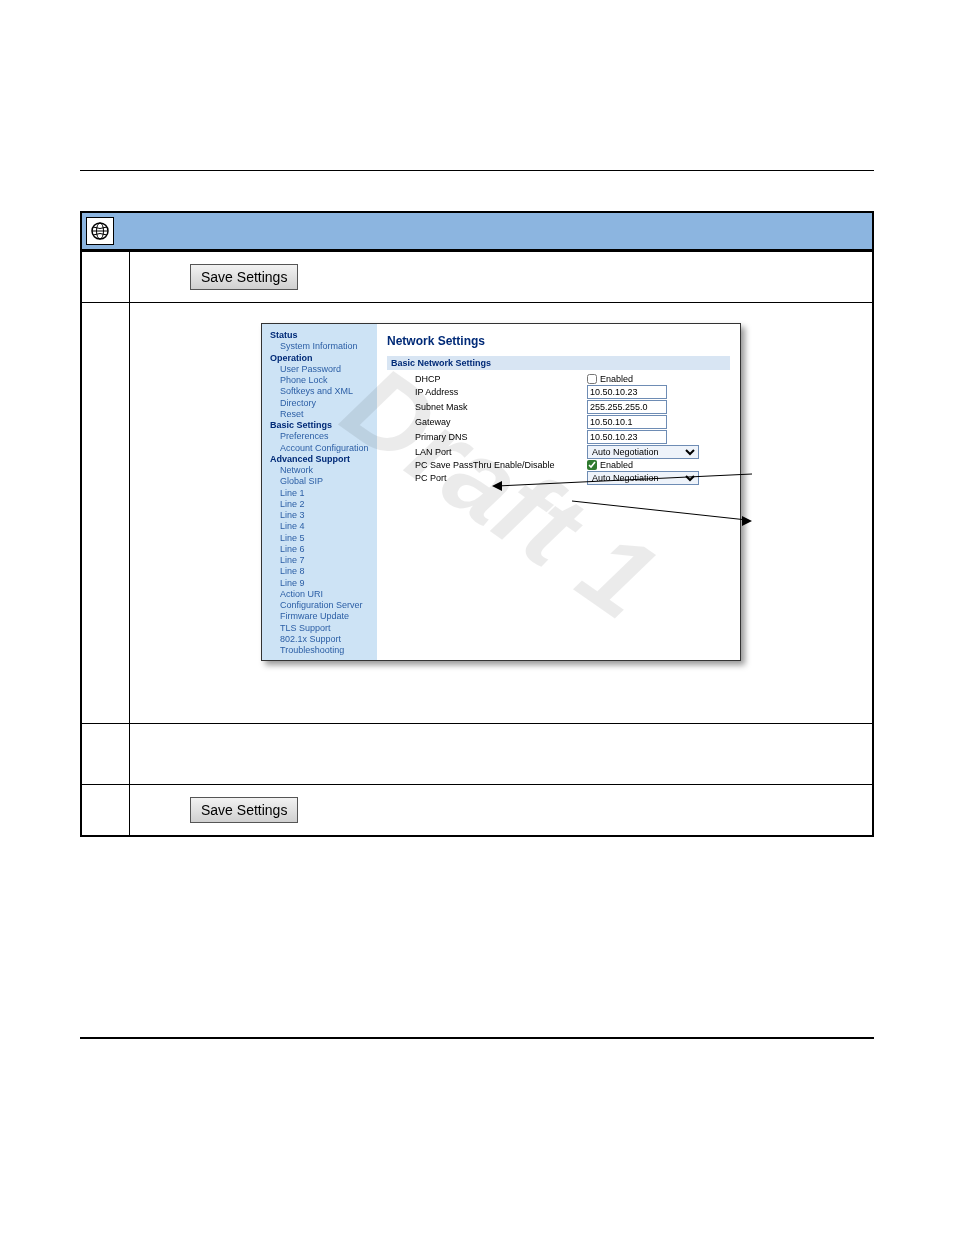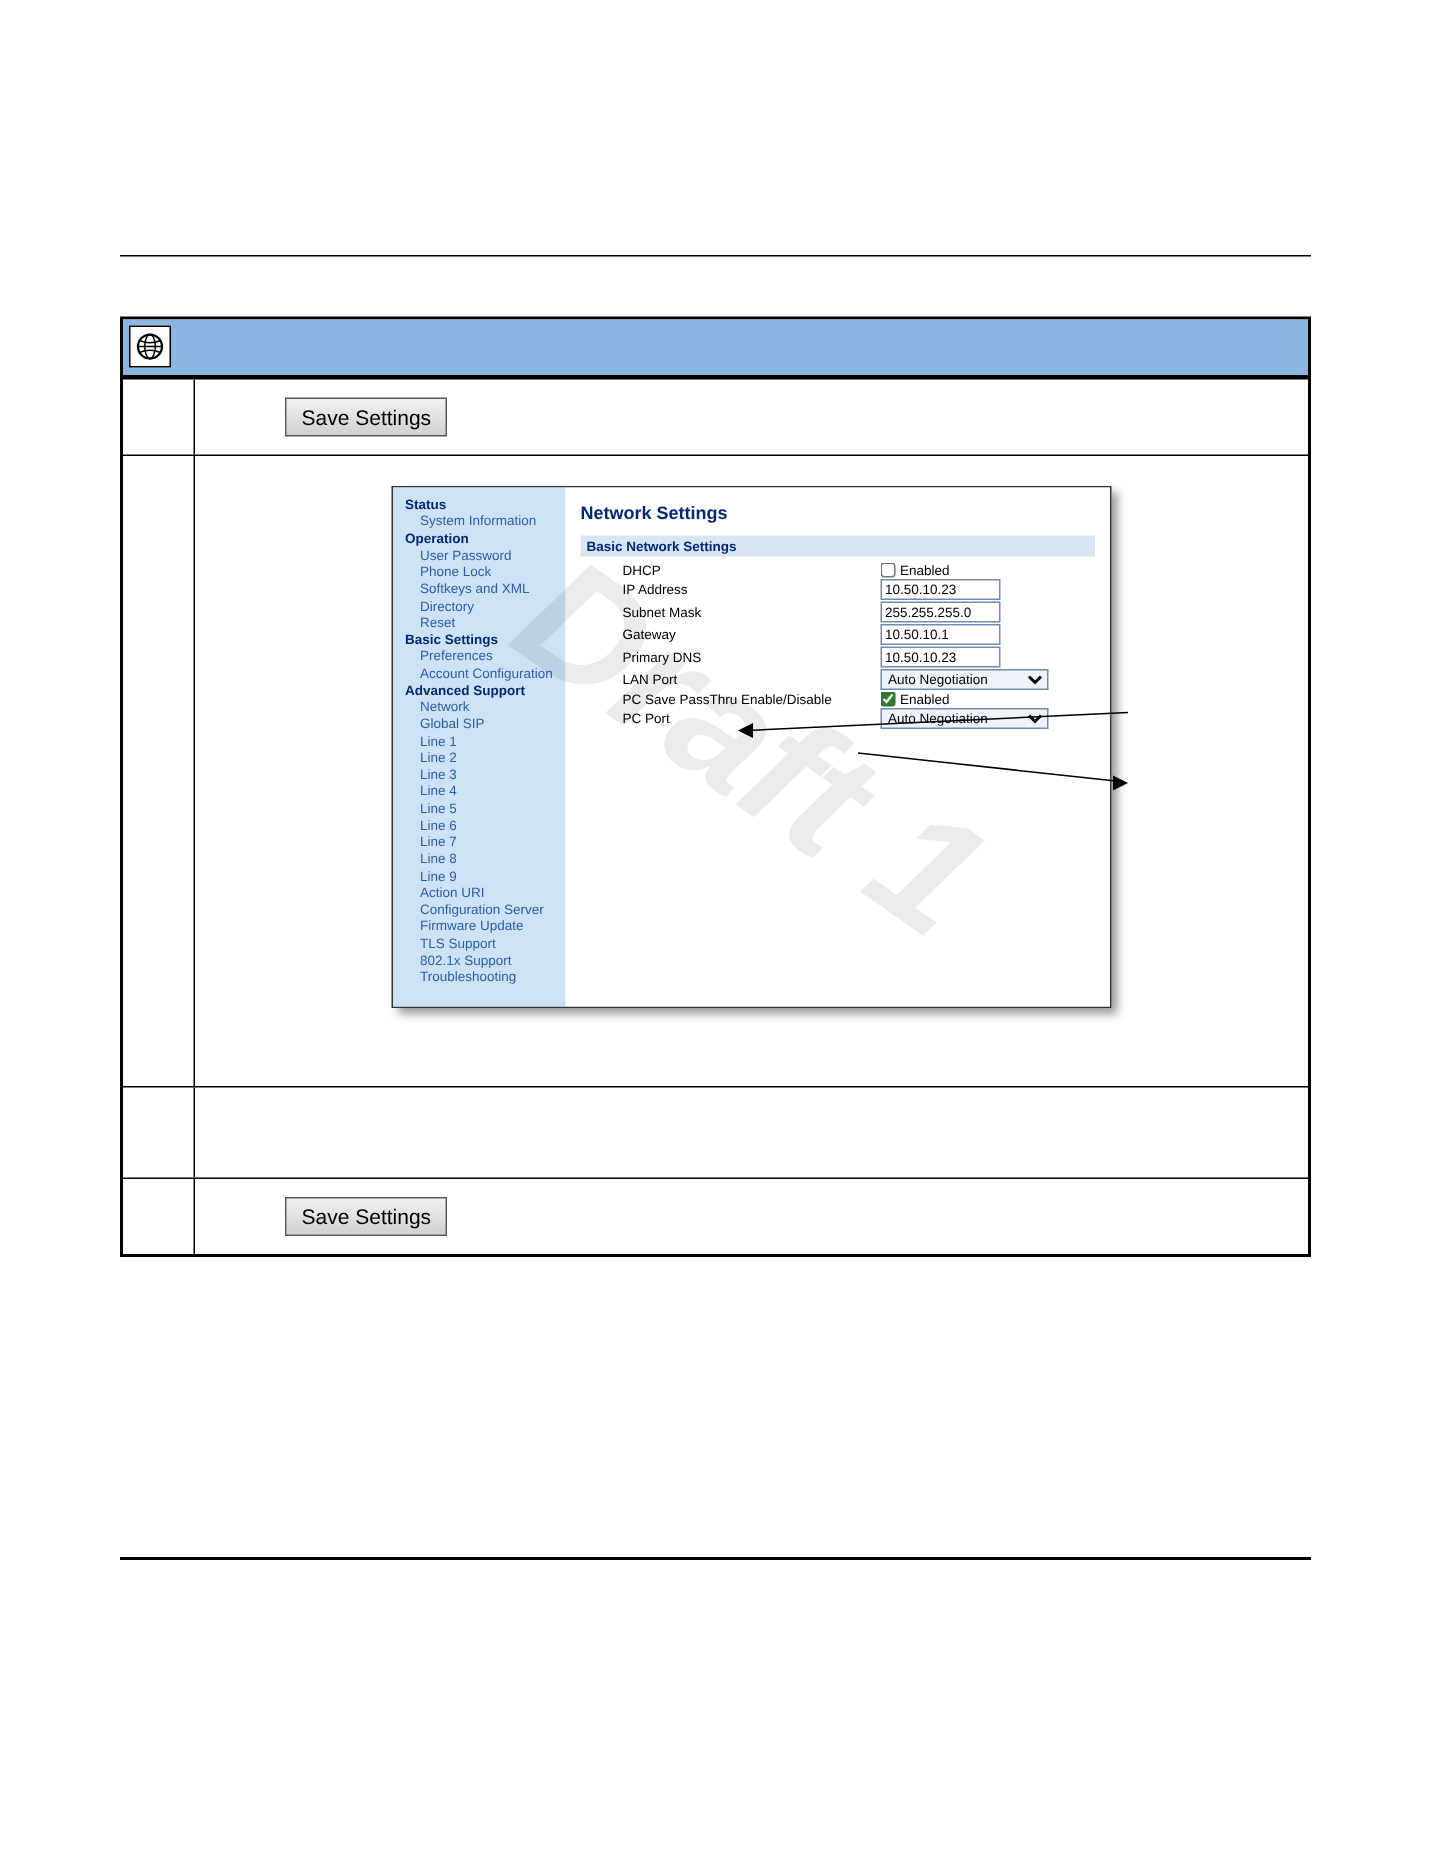--- a/index.html
+++ b/index.html
@@ -74,21 +74,21 @@
     margin: 0 auto;
     border: 1px solid #333;
     box-shadow: 4px 4px 6px rgba(0,0,0,0.4);
     background: #fff;
     position: relative;
     font-size: 9px;
   }
   .nav-pane {
     width: 115px;
     background: #cde3f5;
-    padding: 6px 4px 14px 8px;
+    padding: 6px 4px 4px 8px;
     flex-shrink: 0;
   }
   .nav-pane div { line-height: 1.25; white-space: nowrap; }
   .nav-head {
     color: #002a77;
     font-weight: bold;
   }
   .nav-item {
     color: #2b5ea5;
     padding-left: 10px;

